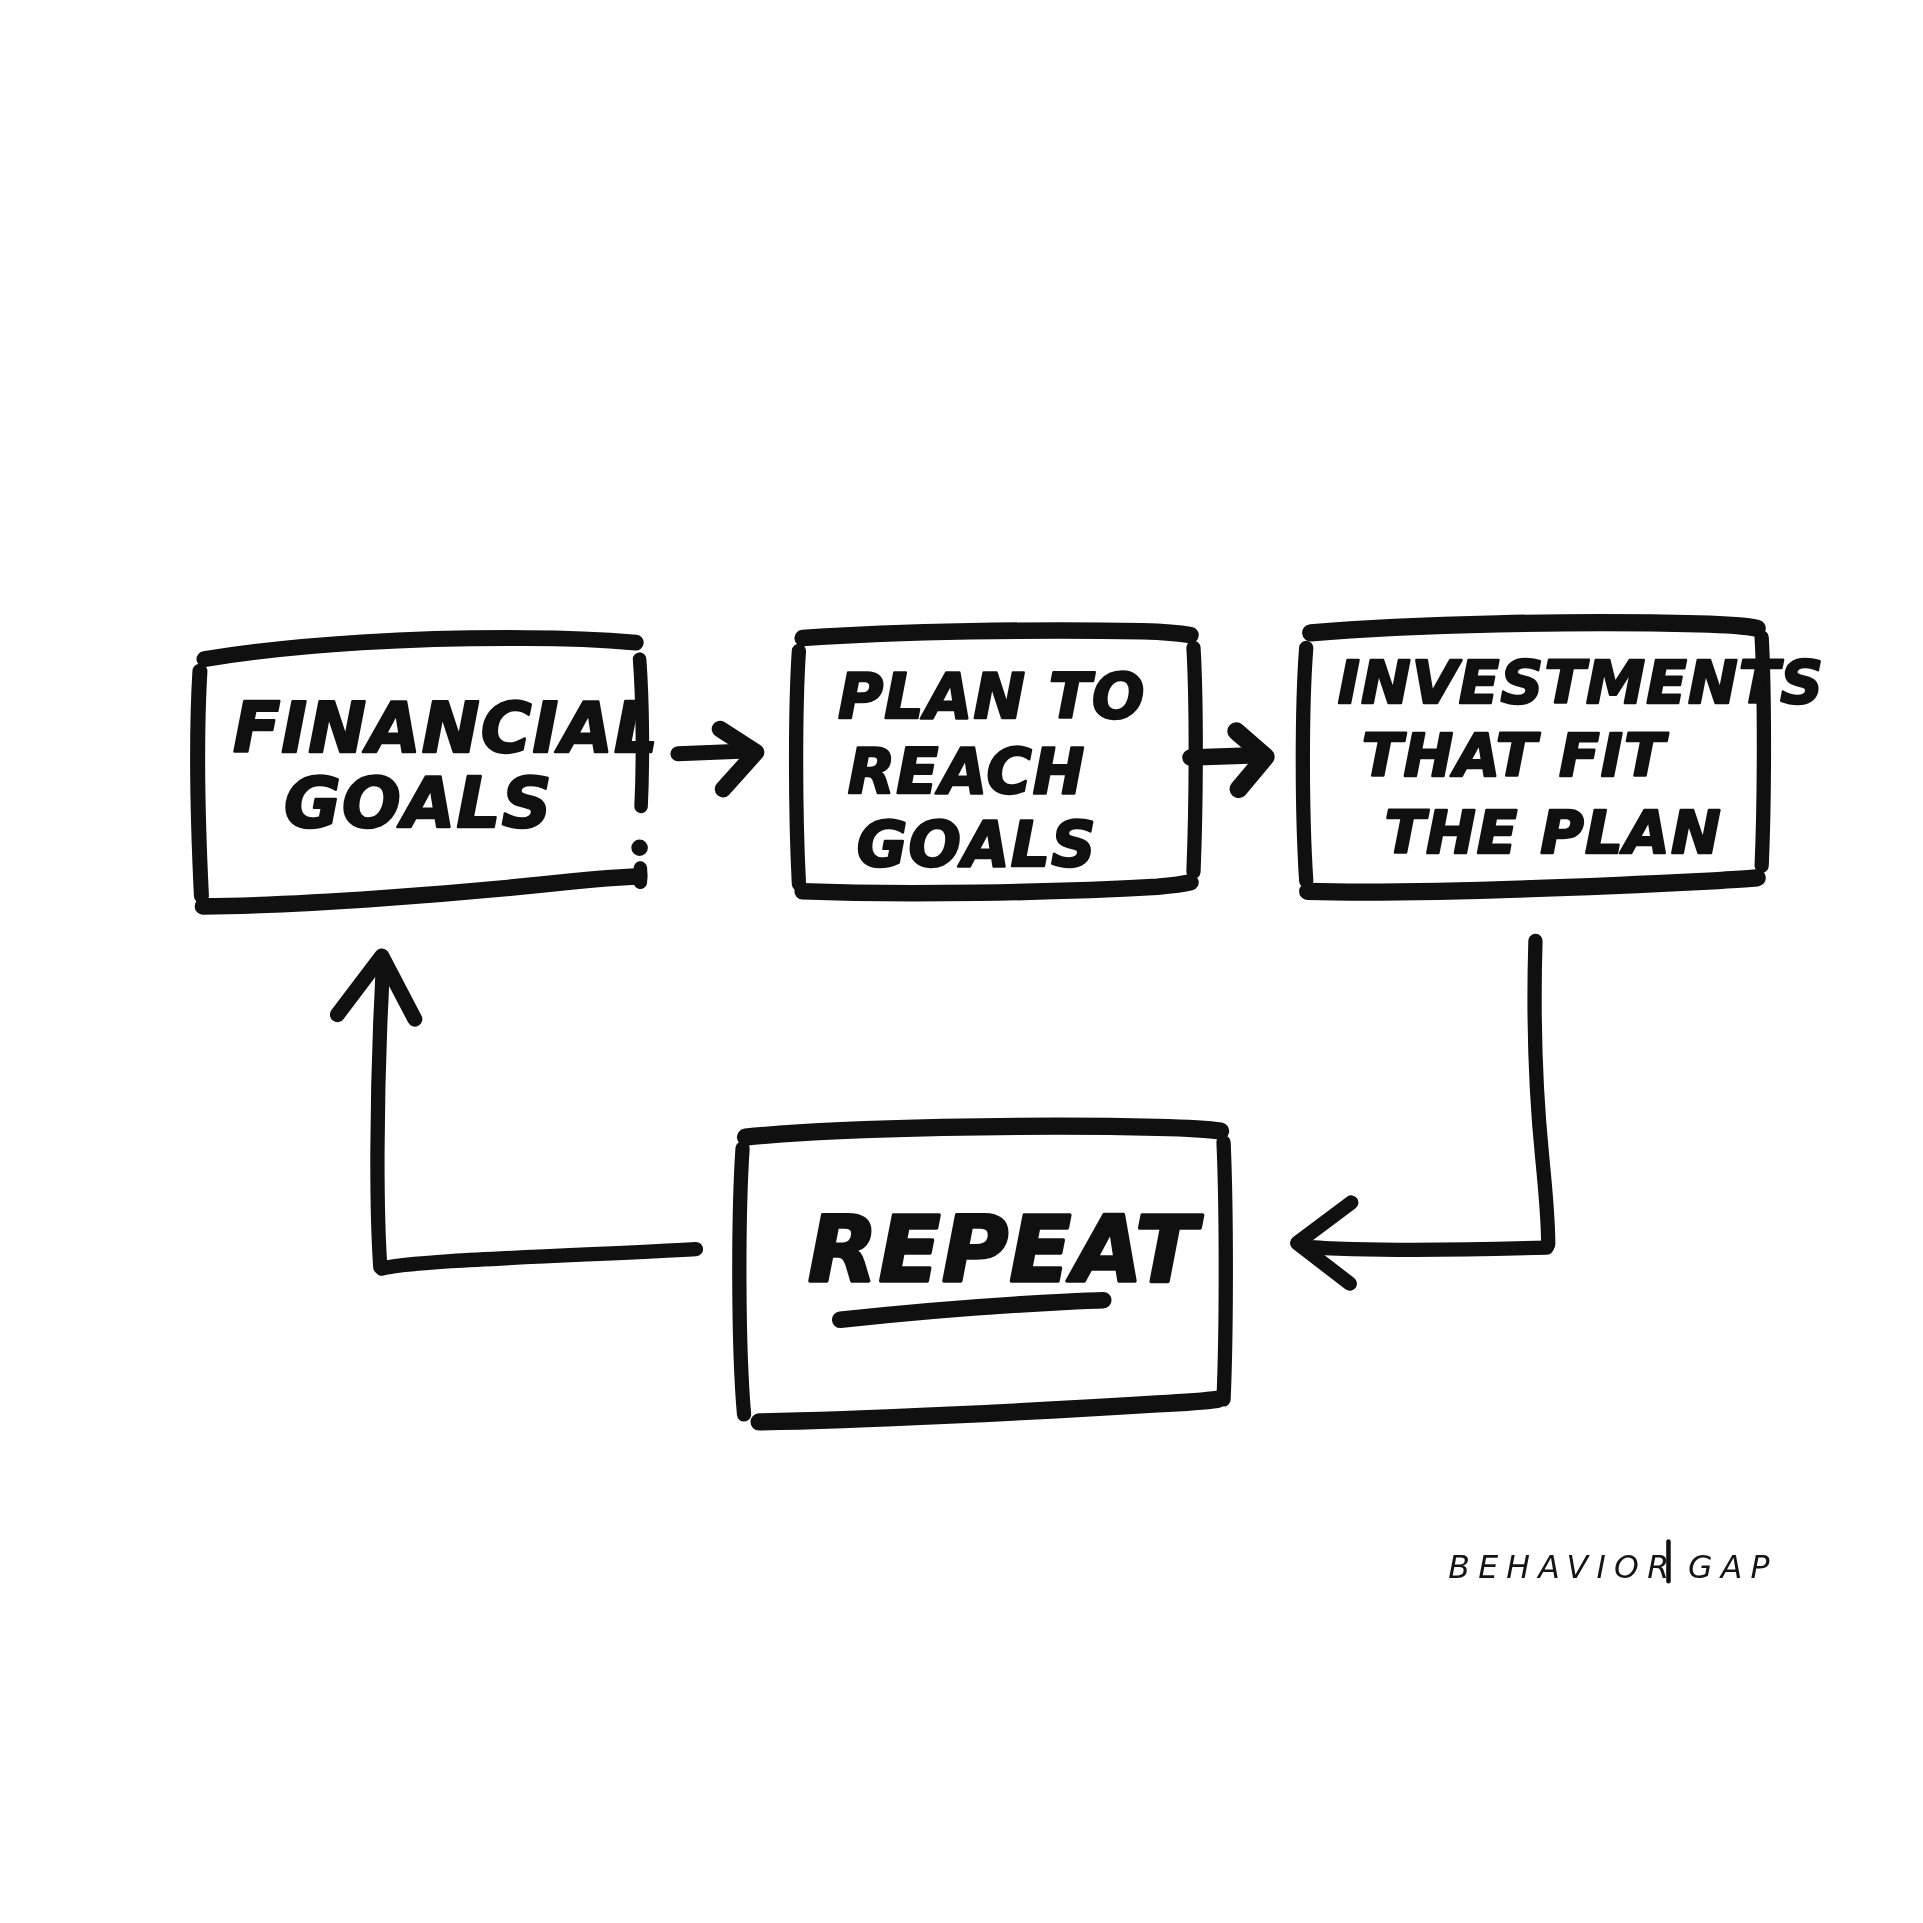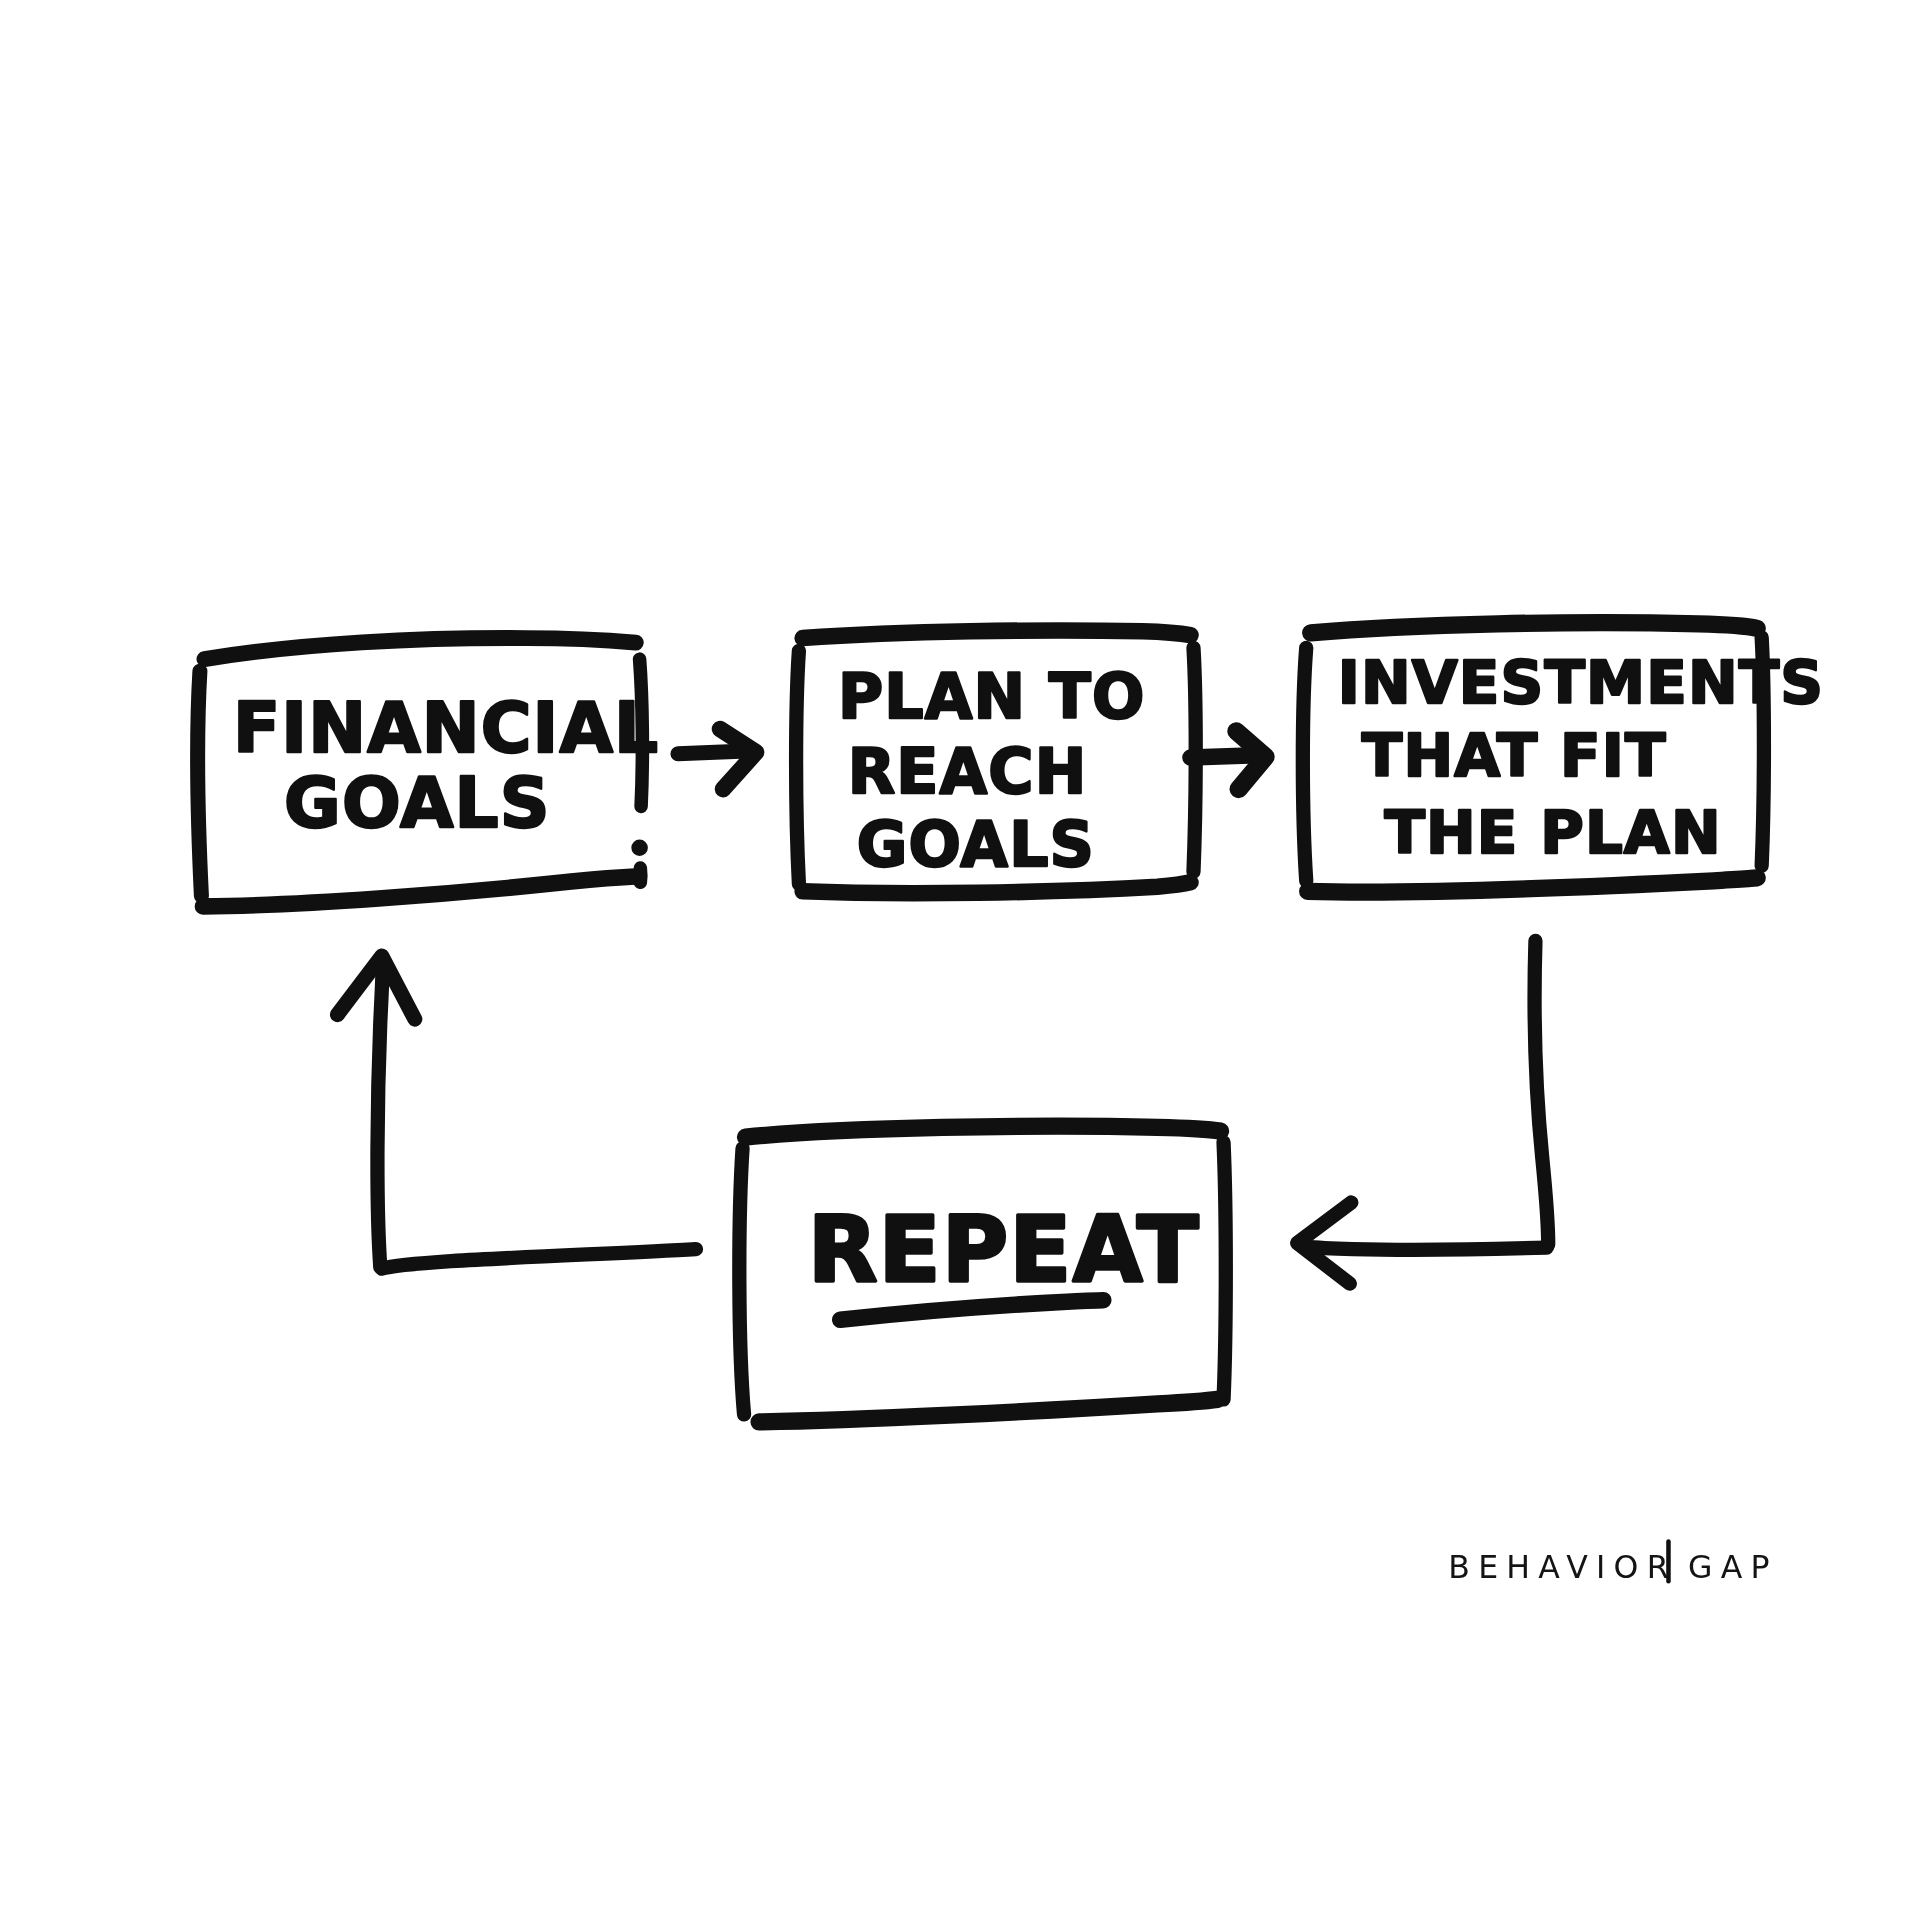--- a/index.html
+++ b/index.html
@@ -12,20 +12,21 @@
     width: 1924px;
     height: 1924px;
     font-family: "Liberation Sans", sans-serif;
     overflow: hidden;
   }
   #sketch-root {
     position: relative;
     width: 1652px;
     height: 1924px;
     background: #ffffff;
+    font-style: italic;
   }
   #sketch-svg {
     display: block;
     width: 1924px;
     height: 1924px;
   }
   .ink-stroke {
     fill: none;
     stroke: #101010;
     stroke-linecap: round;

